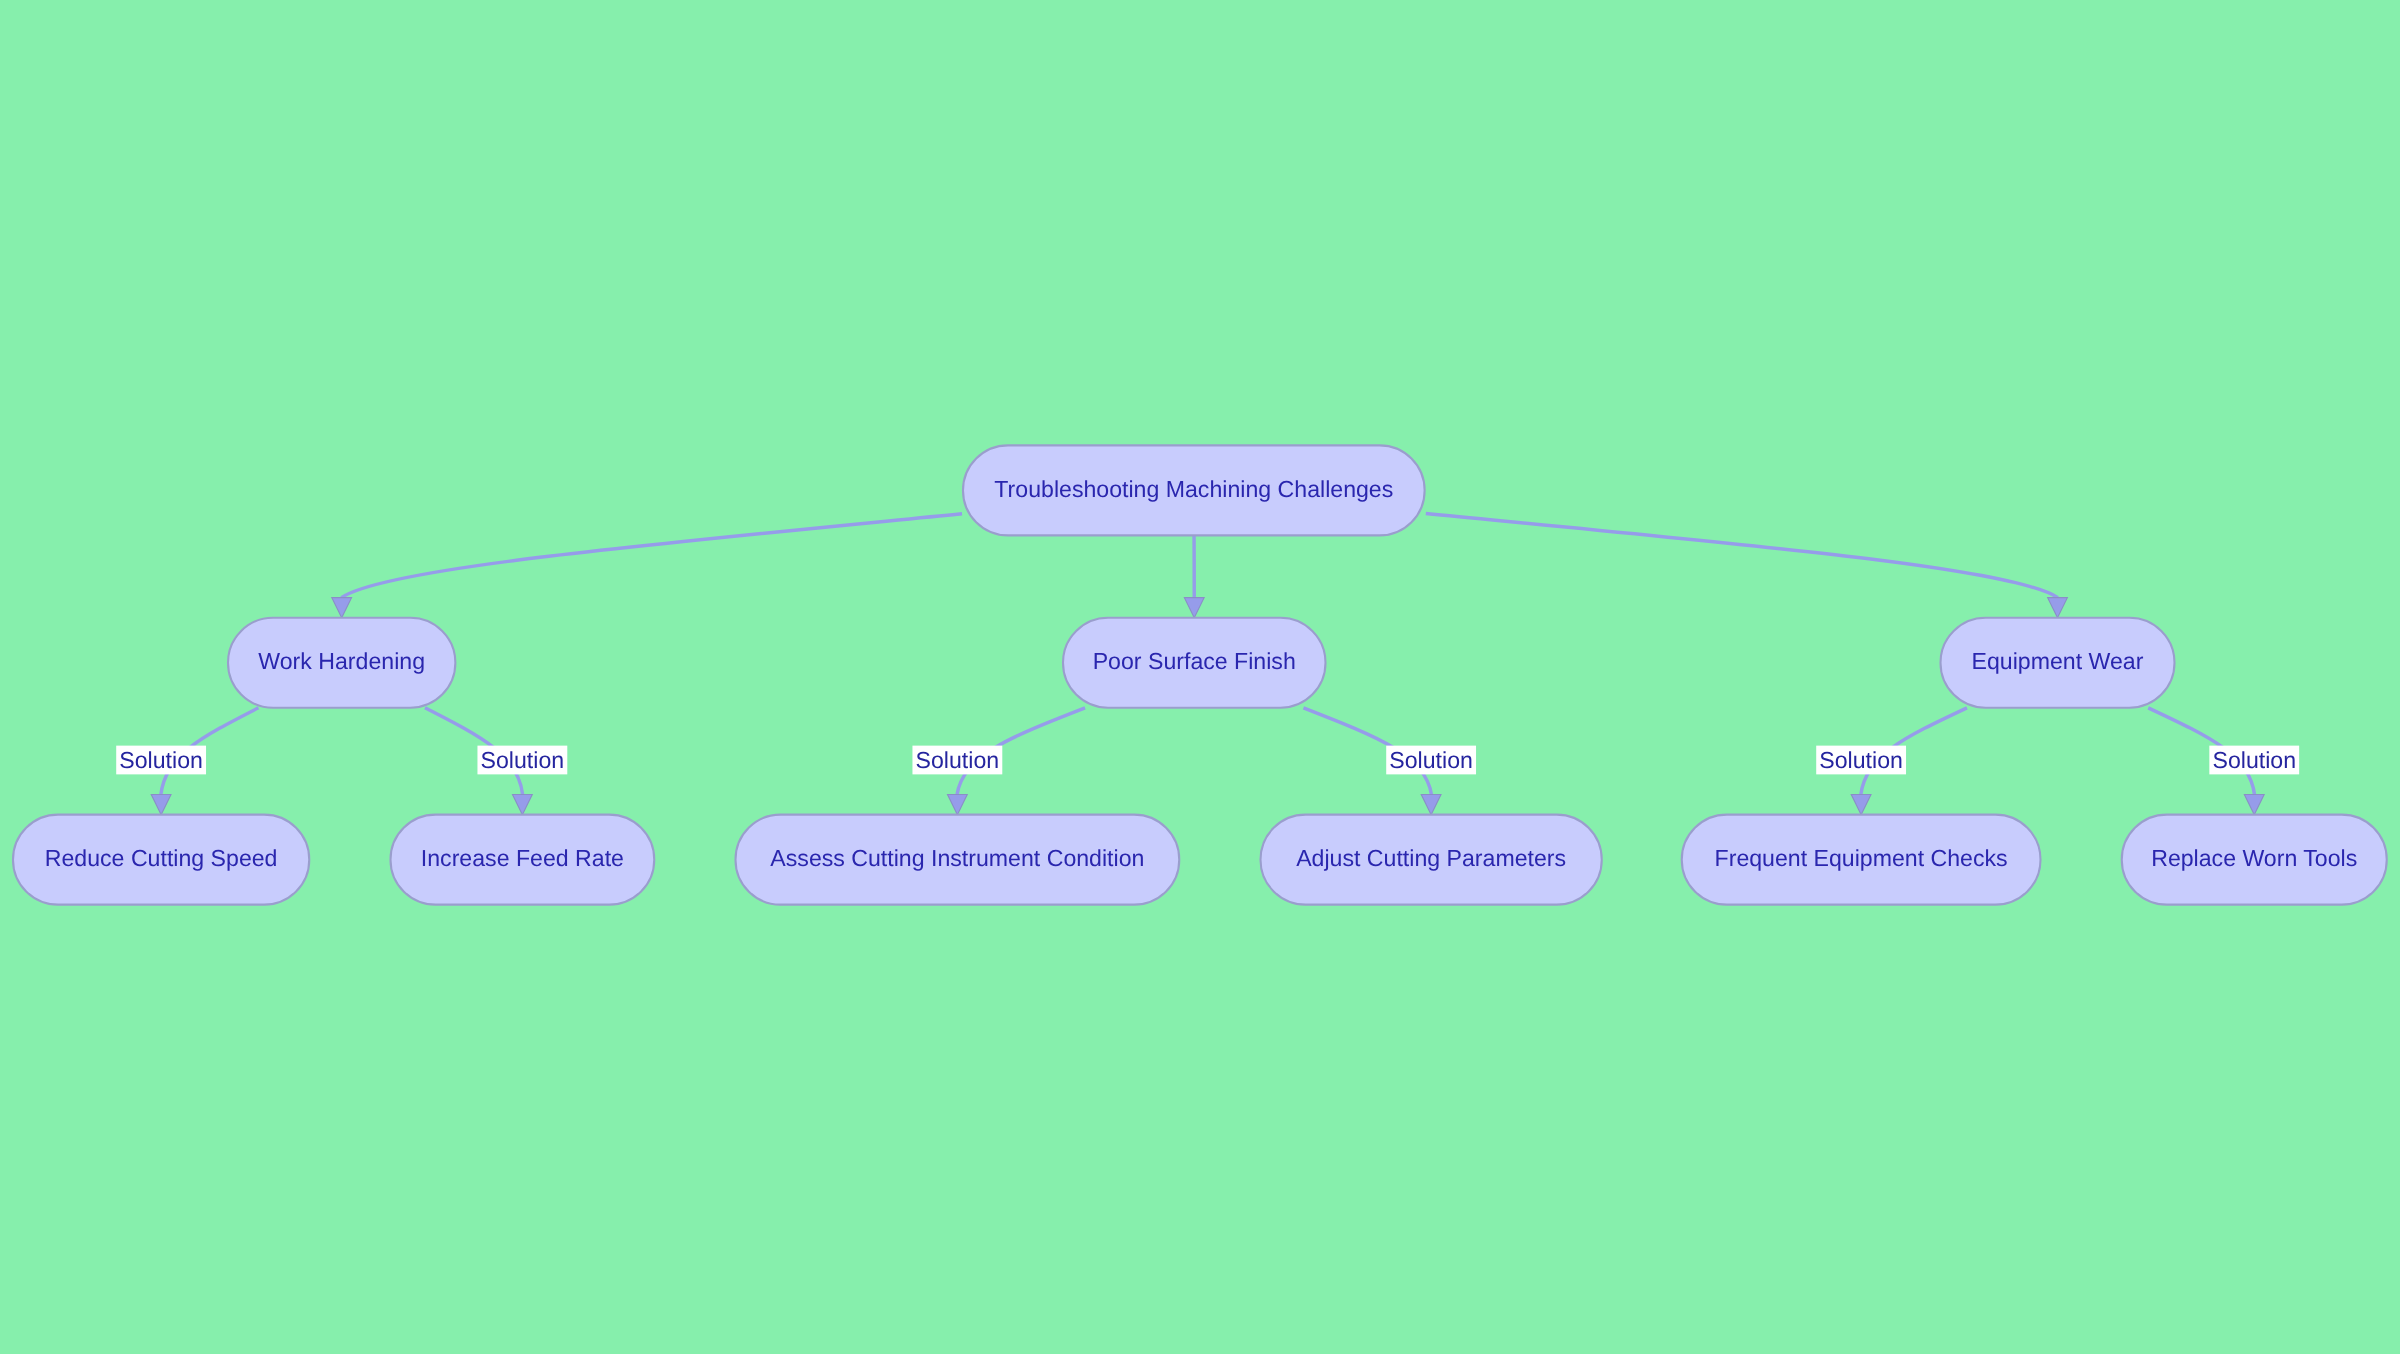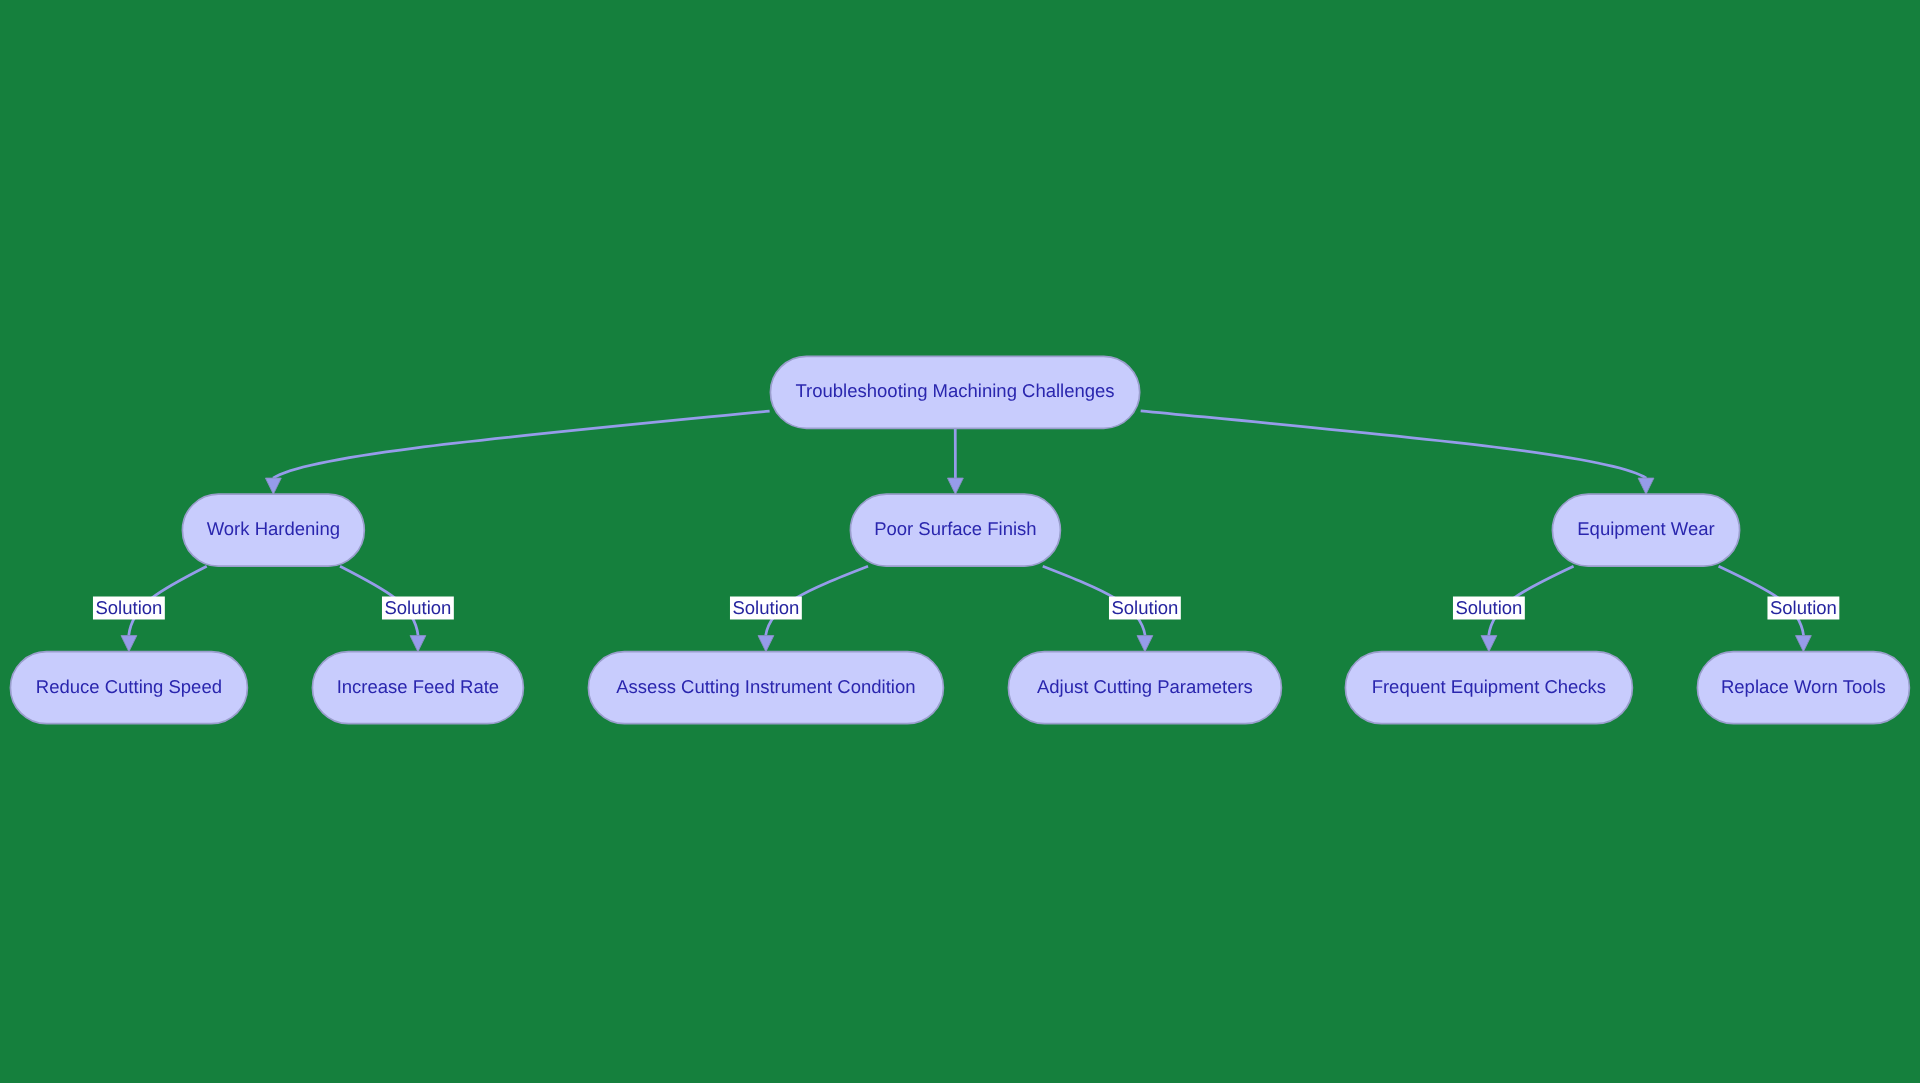--- a/index.html
+++ b/index.html
@@ -1,20 +1,20 @@
 <!DOCTYPE html>
 <html><head>
 <meta charset="utf-8">
 <title>Troubleshooting Machining Challenges</title>
 <style>
   html,body{margin:0;padding:0;background:#ffffff;}
   body{width:1920px;height:1083px;overflow:hidden;
        font-family:"Liberation Sans",sans-serif;
        -webkit-font-smoothing:antialiased;}
-  #stage{position:relative;width:1920px;height:1083px;background:#15803d;overflow:hidden;}
+  #stage{position:relative;width:1920px;height:1083px;background:#86efac;overflow:hidden;}
   svg#diagram{position:absolute;left:0;top:0;width:1920px;height:1083px;display:block;will-change:transform;}
   .node-label{font-family:"Liberation Sans",sans-serif;font-size:18.5px;text-anchor:middle;-webkit-font-smoothing:antialiased;text-rendering:geometricPrecision;}
   .edge-path{fill:none;stroke-linecap:butt;stroke-linejoin:round;}
   .edge-label-text{font-family:"Liberation Sans",sans-serif;font-size:18.5px;text-anchor:middle;-webkit-font-smoothing:antialiased;text-rendering:geometricPrecision;}
 </style>
 </head>
 <body>
 
 <div id="stage">
   <svg id="diagram" viewBox="0 0 1920 1083" xmlns="http://www.w3.org/2000/svg">

